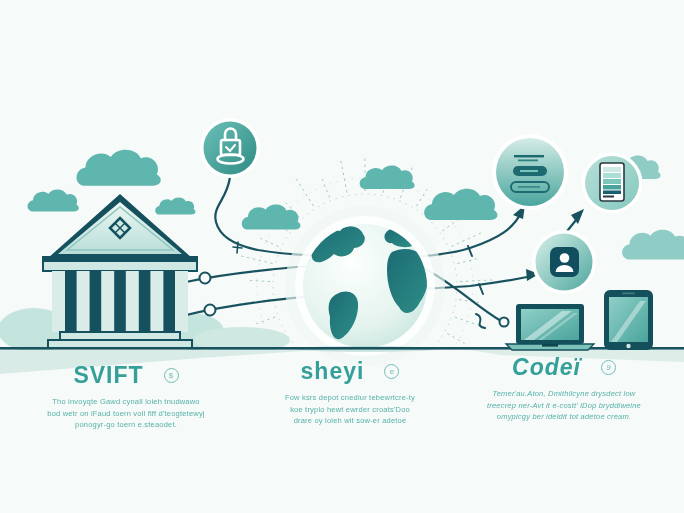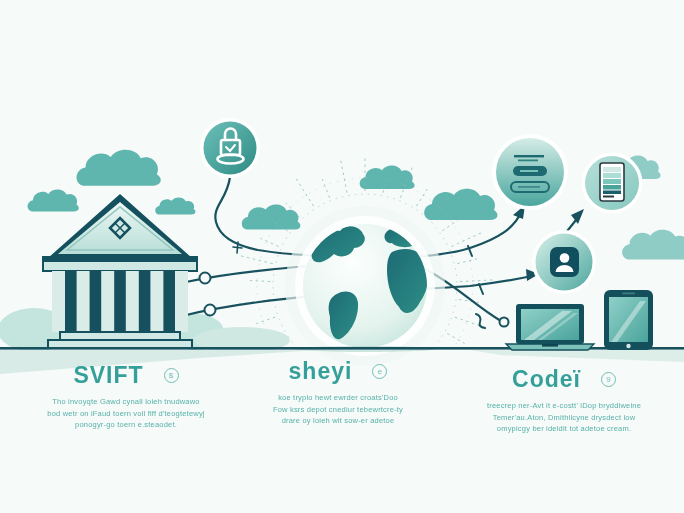--- a/index.html
+++ b/index.html
@@ -4,22 +4,22 @@
 <style>
   html,body{margin:0;padding:0;}
   .canvas{
     position:relative;width:684px;height:513px;overflow:hidden;
     background:#f6faf9;font-family:"Liberation Sans", sans-serif;
   }
   svg{position:absolute;left:0;top:0;}
   .cols{position:absolute;left:0;top:354px;width:578px;height:150px;}
   .col{position:absolute;text-align:center;}
   .col1{left:28px;width:196px;top:8px;}
-  .col2{left:244px;width:188px;top:4px;text-align:center;}
-  .col3{left:466px;width:196px;top:12px;}
+  .col2{left:256px;width:188px;top:4px;text-align:center;}
+  .col3{left:466px;width:196px;top:0px;font-style:italic;}
   .title-row{display:flex;align-items:center;justify-content:center;gap:20px;margin-bottom:7px;}
   .col-title{font-size:23px;font-weight:bold;color:#35a099;letter-spacing:1px;}
   .badge-circle{
     width:13px;height:13px;border:1px solid #74bdb5;border-radius:50%;
     color:#74bdb5;font-size:8px;line-height:13px;display:inline-block;flex:0 0 auto;
   }
   .desc{font-size:7.5px;line-height:1.55;color:#56b1a9;letter-spacing:.2px;}
   .desc span{display:block;}
 </style>
 </head>
@@ -273,31 +273,31 @@
       <span>bod wetr on iFaud toern voll fiff d'teogtetewyj</span>
       <span>ponogyr-go toern e.steaodet.</span>
     </div>
   </div>
   <div class="col col2">
     <div class="title-row">
       <span class="col-title">sheyi</span>
       <span class="badge-circle">e</span>
     </div>
     <div class="desc">
+      <span>Fow ksrs depot cnediur tebewrtcre-ty</span>
       <span>koe tryplo hewt ewrder croats'Doo</span>
-      <span>Fow ksrs depot cnediur tebewrtcre-ty</span>
       <span>drare oy loieh wit sow-er adetoe</span>
     </div>
   </div>
   <div class="col col3">
     <div class="title-row">
       <span class="col-title">Codeï</span>
       <span class="badge-circle">9</span>
     </div>
     <div class="desc">
+      <span>Temer'au.Aton, Dmithilcyne drysdect low</span>
       <span>treecrep ner-Avt it e-costt' iDop bryddiweine</span>
-      <span>Temer'au.Aton, Dmithilcyne drysdect low</span>
       <span>omypicgy ber ideldit tot adetoe cream.</span>
     </div>
   </div>
 </div>
 
 </div>
 
 </body></html>

